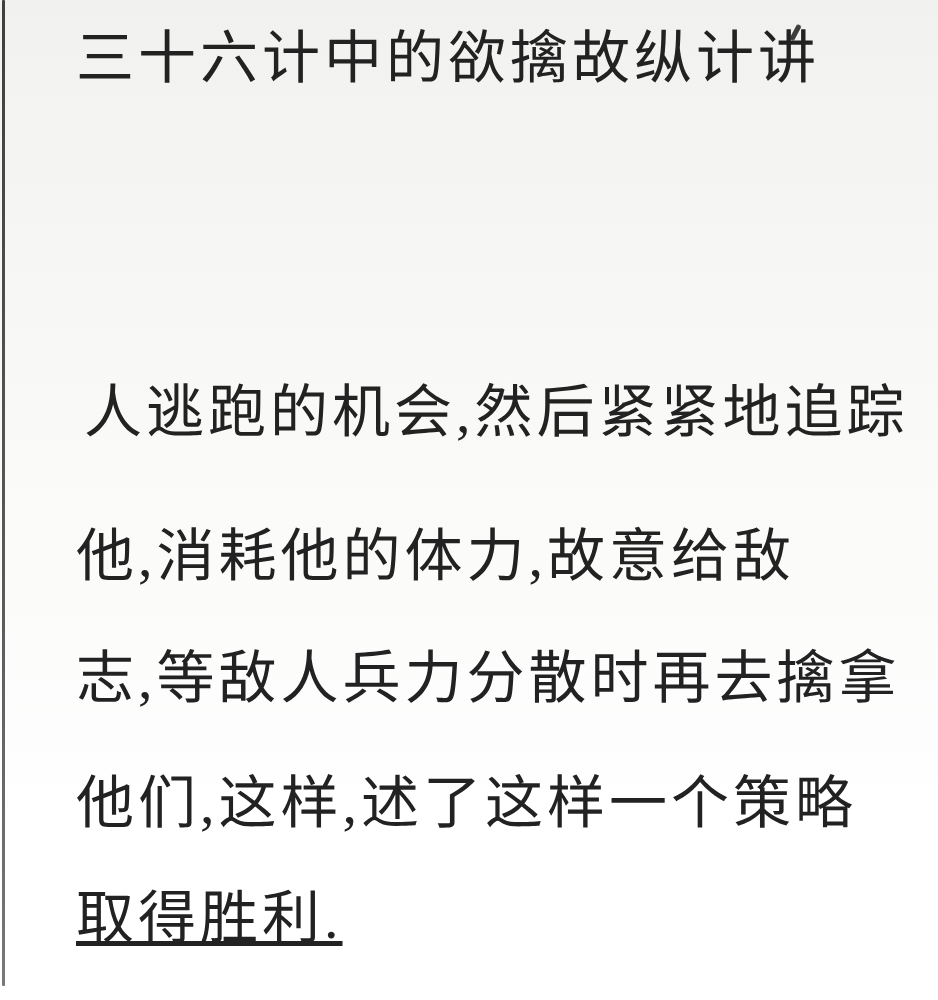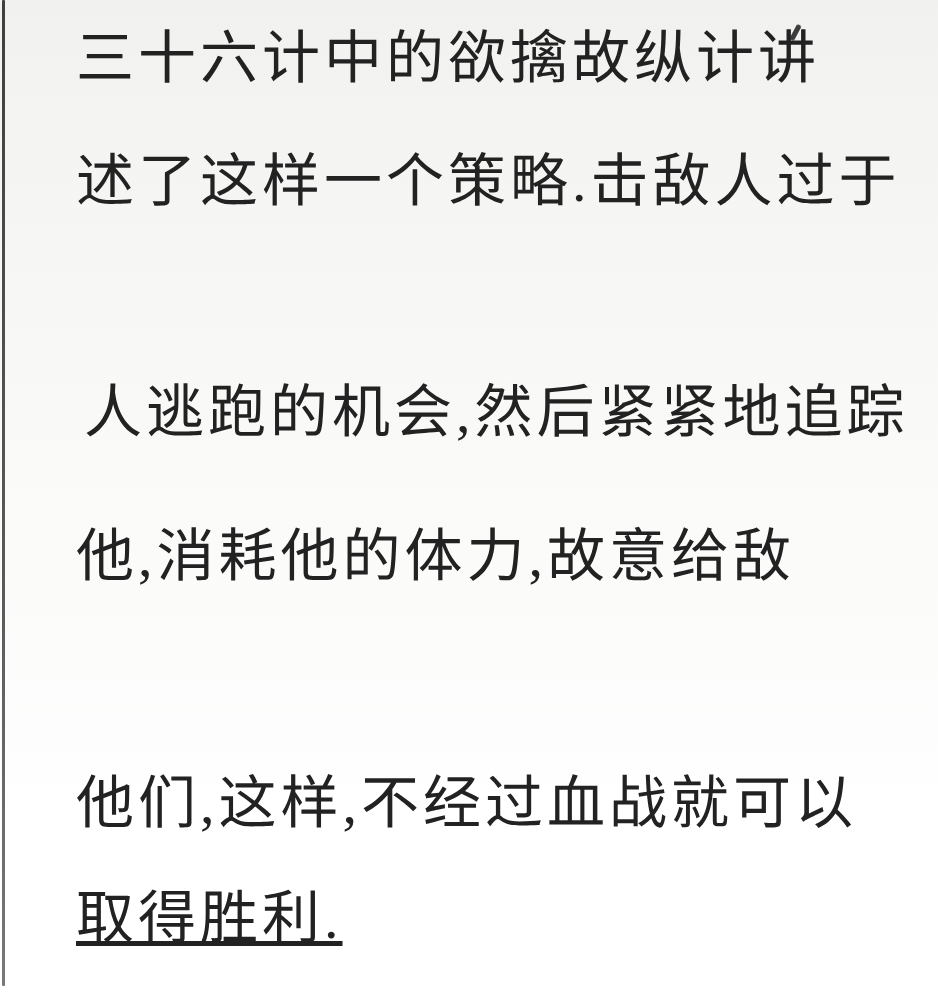--- a/index.html
+++ b/index.html
@@ -73,19 +73,19 @@
 </style>
 </head>
 <body>
 
 <div class="page">
   <div class="edge-line"></div>
   <div class="artifact"></div>
 
   <div class="textblock">
     <div class="line l1">三十六计中的欲擒故纵计讲</div>
-    <div class="line l2">述了这样一个策略.击敌人过于</div>
     <div class="line l4">人逃跑的机会,然后紧紧地追踪</div>
     <div class="line l5">他,消耗他的体力,故意给敌</div>
-    <div class="line l7">他们,这样,不经过血战就可以</div>
+    <div class="line l6">志,等敌人兵力分散时再去擒拿</div>
+    <div class="line l7">他们,这样,述了这样一个策略</div>
     <div class="line l8">取得胜利.</div>
   </div>
 </div>
 
 </body></html>

